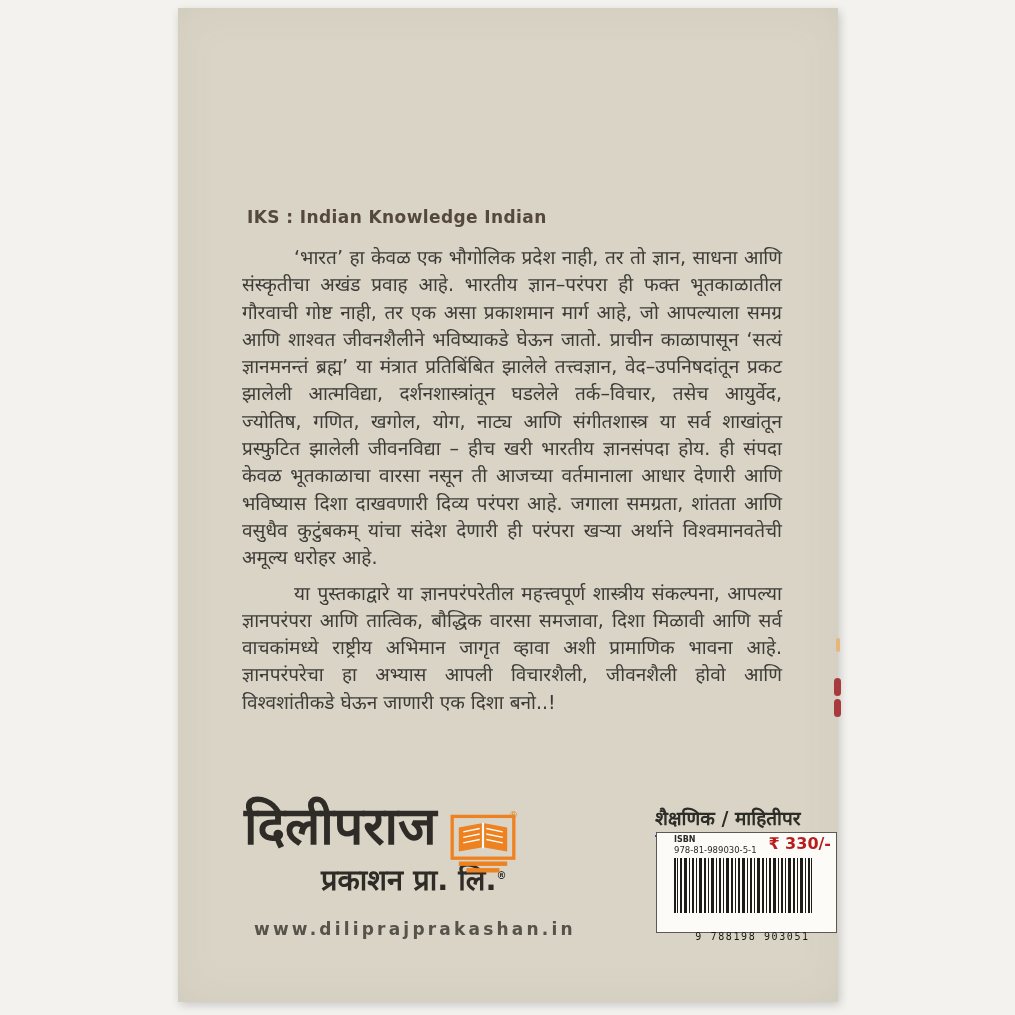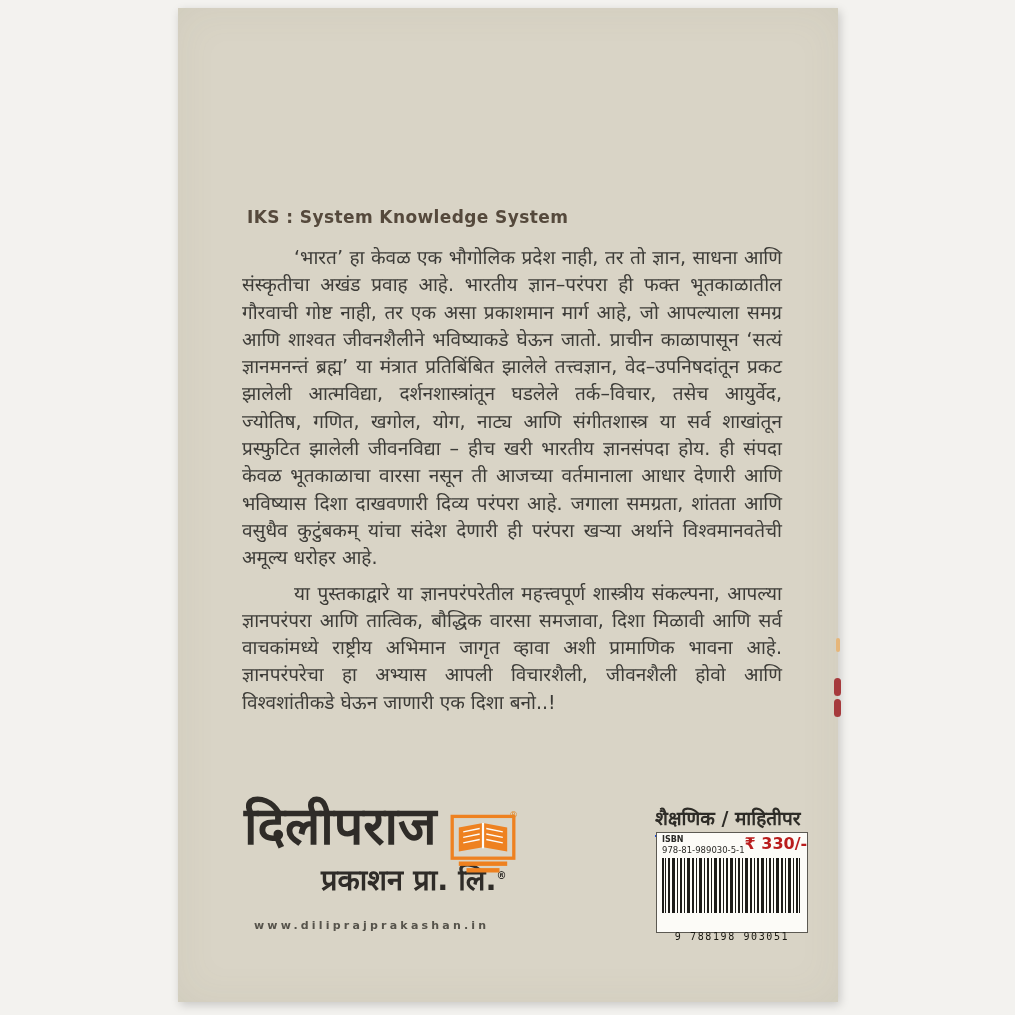--- a/index.html
+++ b/index.html
@@ -40,32 +40,32 @@
   .brand-sub{
     position:absolute;left:143px;top:858px;
     font-size:29px;font-weight:bold;color:#2f2c28;line-height:1;white-space:nowrap;
   }
   .brand-sub sup,.book-icon sup{font-size:10px;color:#2f2c28;}
   .book-icon{position:absolute;left:272px;top:806px;width:66px;height:62px;}
   .book-icon svg{display:block;}
   .book-icon .reg{position:absolute;right:-2px;top:-4px;font-size:9px;color:#e28a2b;}
   .website{
     position:absolute;left:76px;top:911px;
-    font-size:11px;font-weight:600;color:#56534b;letter-spacing:3.2px;white-space:nowrap;
+    font-size:17px;font-weight:600;color:#56534b;letter-spacing:3.2px;white-space:nowrap;
   }
   
   .category-label{
     position:absolute;left:477px;top:797px;
     font-size:19px;color:#2e2c27;font-weight:bold;white-space:nowrap;
     border-bottom:2px solid #1d4ed8;padding:0 2px 4px 0;
   }
   .barcode-panel{
-    position:absolute;left:478px;top:824px;width:152px;height:101px;
+    position:absolute;left:478px;top:824px;width:181px;height:101px;
     background:#fcfbf7;border:1px solid #5c5952;box-sizing:border-box;
-    padding:3px 5px 2px 5px;
+    padding:3px 5px 2px 17px;
   }
   .barcode-top{display:flex;justify-content:space-between;align-items:flex-start;}
   .isbn-label{font-size:8px;font-weight:bold;color:#2a2926;line-height:1.1;}
   .isbn-number{font-size:8.5px;color:#2a2926;line-height:1.2;white-space:nowrap;}
   .price{font-size:16px;font-weight:600;color:#b91c1c;line-height:1;white-space:nowrap;}
   .bars{margin-top:3px;}
   .barcode-digits{
     font-family:"DejaVu Sans Mono","Liberation Mono",monospace;
     font-size:10px;color:#171610;letter-spacing:1.6px;text-align:center;
     margin-top:14px;white-space:nowrap;
@@ -76,21 +76,21 @@
   .spine-mark .seg+.seg{margin-top:3px;}
   .spine-dot{position:absolute;left:836px;top:638px;width:4px;height:14px;
     background:#e6b67a;border-radius:3px;}
 </style>
 </head>
 <body>
 
 <div class="cover">
 
 
-  <div class="iks-subtitle">IKS : System Knowledge System</div>
+  <div class="iks-subtitle">IKS : Indian Knowledge Indian</div>
 
   <div class="blurb">
     <p>‘भारत’ हा केवळ एक भौगोलिक प्रदेश नाही, तर तो ज्ञान, साधना आणि संस्कृतीचा अखंड प्रवाह आहे. भारतीय ज्ञान–परंपरा ही फक्त भूतकाळातील गौरवाची गोष्ट नाही, तर एक असा प्रकाशमान मार्ग आहे, जो आपल्याला समग्र आणि शाश्वत जीवनशैलीने भविष्याकडे घेऊन जातो. प्राचीन काळापासून ‘सत्यं ज्ञानमनन्तं ब्रह्म’ या मंत्रात प्रतिबिंबित झालेले तत्त्वज्ञान, वेद–उपनिषदांतून प्रकट झालेली आत्मविद्या, दर्शनशास्त्रांतून घडलेले तर्क–विचार, तसेच आयुर्वेद, ज्योतिष, गणित, खगोल, योग, नाट्य आणि संगीतशास्त्र या सर्व शाखांतून प्रस्फुटित झालेली जीवनविद्या – हीच खरी भारतीय ज्ञानसंपदा होय. ही संपदा केवळ भूतकाळाचा वारसा नसून ती आजच्या वर्तमानाला आधार देणारी आणि भविष्यास दिशा दाखवणारी दिव्य परंपरा आहे. जगाला समग्रता, शांतता आणि वसुधैव कुटुंबकम् यांचा संदेश देणारी ही परंपरा खऱ्या अर्थाने विश्वमानवतेची अमूल्य धरोहर आहे.</p>
     <p>या पुस्तकाद्वारे या ज्ञानपरंपरेतील महत्त्वपूर्ण शास्त्रीय संकल्पना, आपल्या ज्ञानपरंपरा आणि तात्विक, बौद्धिक वारसा समजावा, दिशा मिळावी आणि सर्व वाचकांमध्ये राष्ट्रीय अभिमान जागृत व्हावा अशी प्रामाणिक भावना आहे. ज्ञानपरंपरेचा हा अभ्यास आपली विचारशैली, जीवनशैली होवो आणि विश्वशांतीकडे घेऊन जाणारी एक दिशा बनो..!</p>
   </div>
 
   <div class="brand-name">दिलीपराज</div>
   <div class="brand-sub"><span>प्रकाशन प्रा. लि.</span><sup>®</sup></div>
 
   <div class="book-icon">

